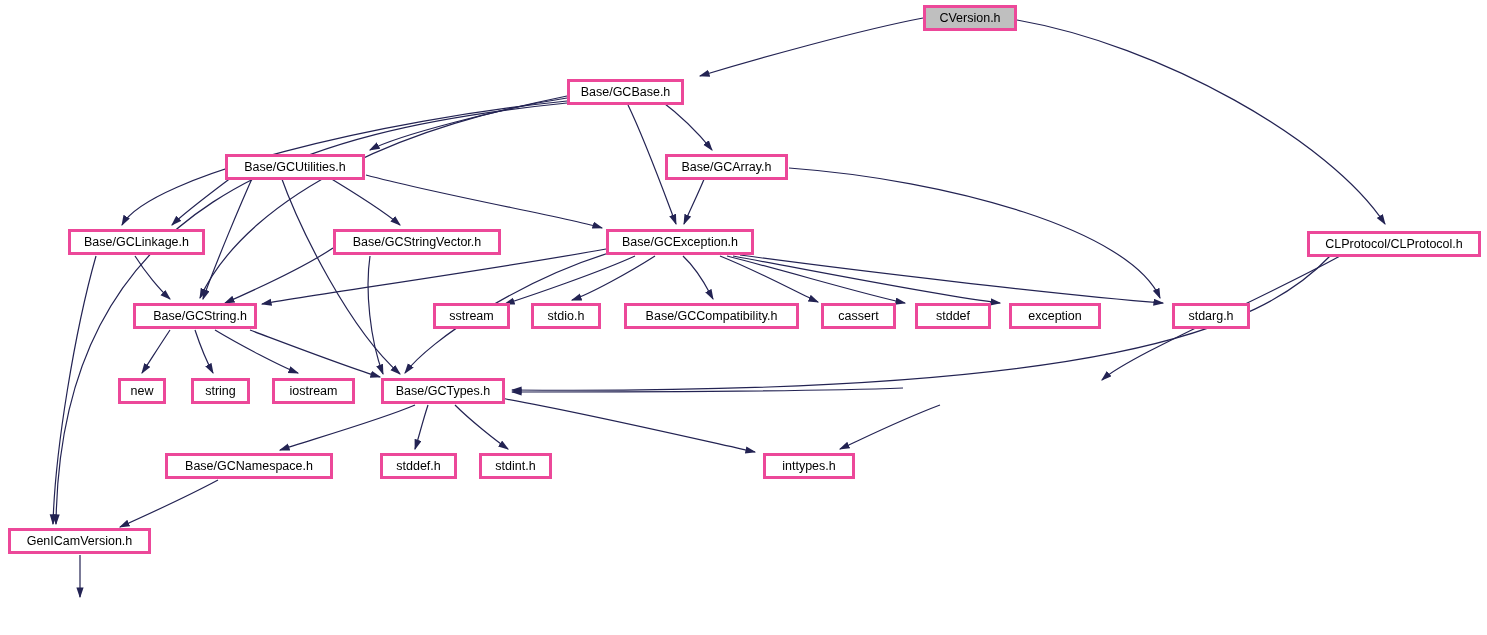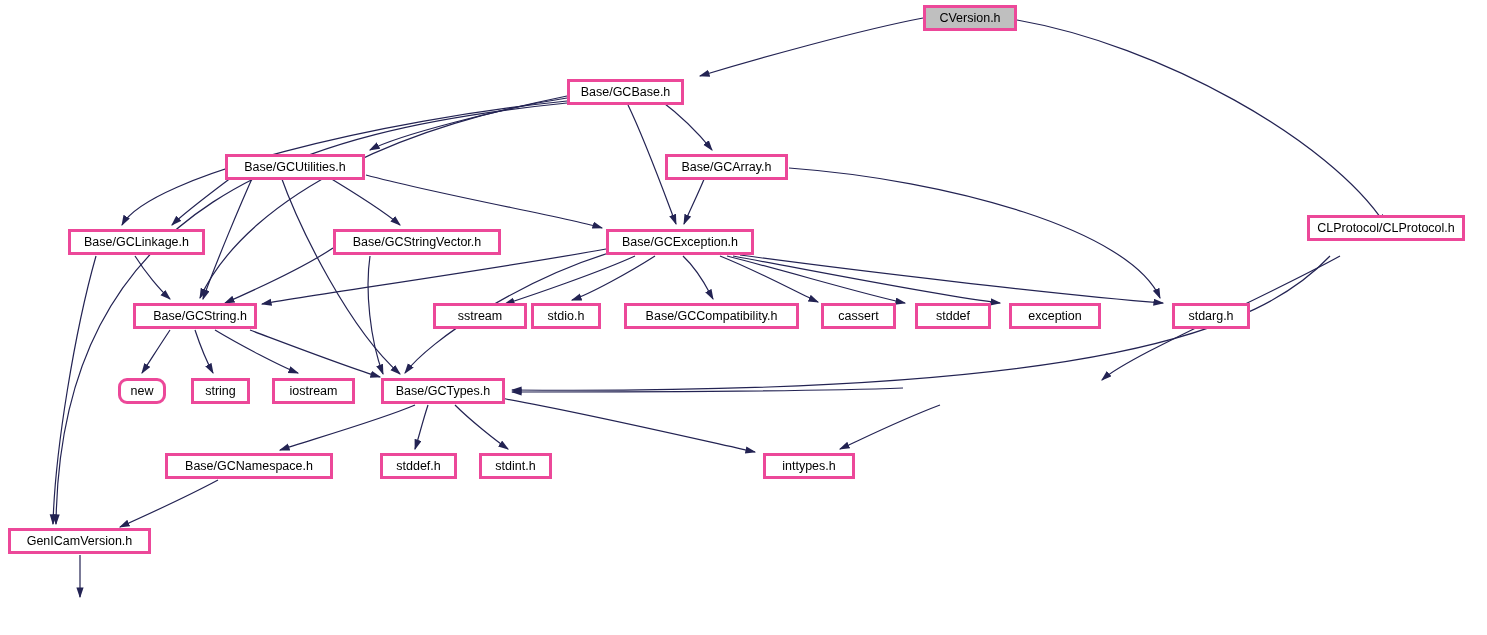--- a/index.html
+++ b/index.html
@@ -146,57 +146,57 @@
     </div>
   <div class="node" style="left:567px; top:79px; width:117px;">
       <span>Base/GCBase.h</span>
     </div>
   <div class="node" style="left:225px; top:154px; width:140px;">
       <span>Base/GCUtilities.h</span>
     </div>
   <div class="node" style="left:665px; top:154px; width:123px;">
       <span>Base/GCArray.h</span>
     </div>
-  <div class="node" style="left:1307px; top:215px; width:158px;">
+  <div class="node" style="left:1307px; top:231px; width:174px;">
       <span>CLProtocol/CLProtocol.h</span>
     </div>
   <div class="node" style="left:68px; top:229px; width:137px;">
       <span>Base/GCLinkage.h</span>
     </div>
   <div class="node" style="left:333px; top:229px; width:168px;">
       <span>Base/GCStringVector.h</span>
     </div>
   <div class="node" style="left:606px; top:229px; width:148px;">
       <span>Base/GCException.h</span>
     </div>
   <div class="node" style="left:133px; top:303px; width:124px;justify-content:flex-end;">
       <span>Base/GCString.h</span>
     </div>
-  <div class="node" style="left:433px; top:303px; width:94px;">
+  <div class="node" style="left:433px; top:303px; width:77px;">
       <span>sstream</span>
     </div>
   <div class="node" style="left:531px; top:303px; width:70px;">
       <span>stdio.h</span>
     </div>
   <div class="node" style="left:624px; top:303px; width:175px;">
       <span>Base/GCCompatibility.h</span>
     </div>
   <div class="node" style="left:821px; top:303px; width:75px;">
       <span>cassert</span>
     </div>
   <div class="node" style="left:915px; top:303px; width:76px;">
       <span>stddef</span>
     </div>
   <div class="node" style="left:1009px; top:303px; width:92px;">
       <span>exception</span>
     </div>
   <div class="node" style="left:1172px; top:303px; width:78px;">
       <span>stdarg.h</span>
     </div>
-  <div class="node" style="left:118px; top:378px; width:48px;border-radius:9px;">
+  <div class="node" style="left:118px; top:378px; width:48px;">
       <span>new</span>
     </div>
   <div class="node" style="left:191px; top:378px; width:59px;">
       <span>string</span>
     </div>
   <div class="node" style="left:272px; top:378px; width:83px;">
       <span>iostream</span>
     </div>
   <div class="node" style="left:381px; top:378px; width:124px;">
       <span>Base/GCTypes.h</span>

